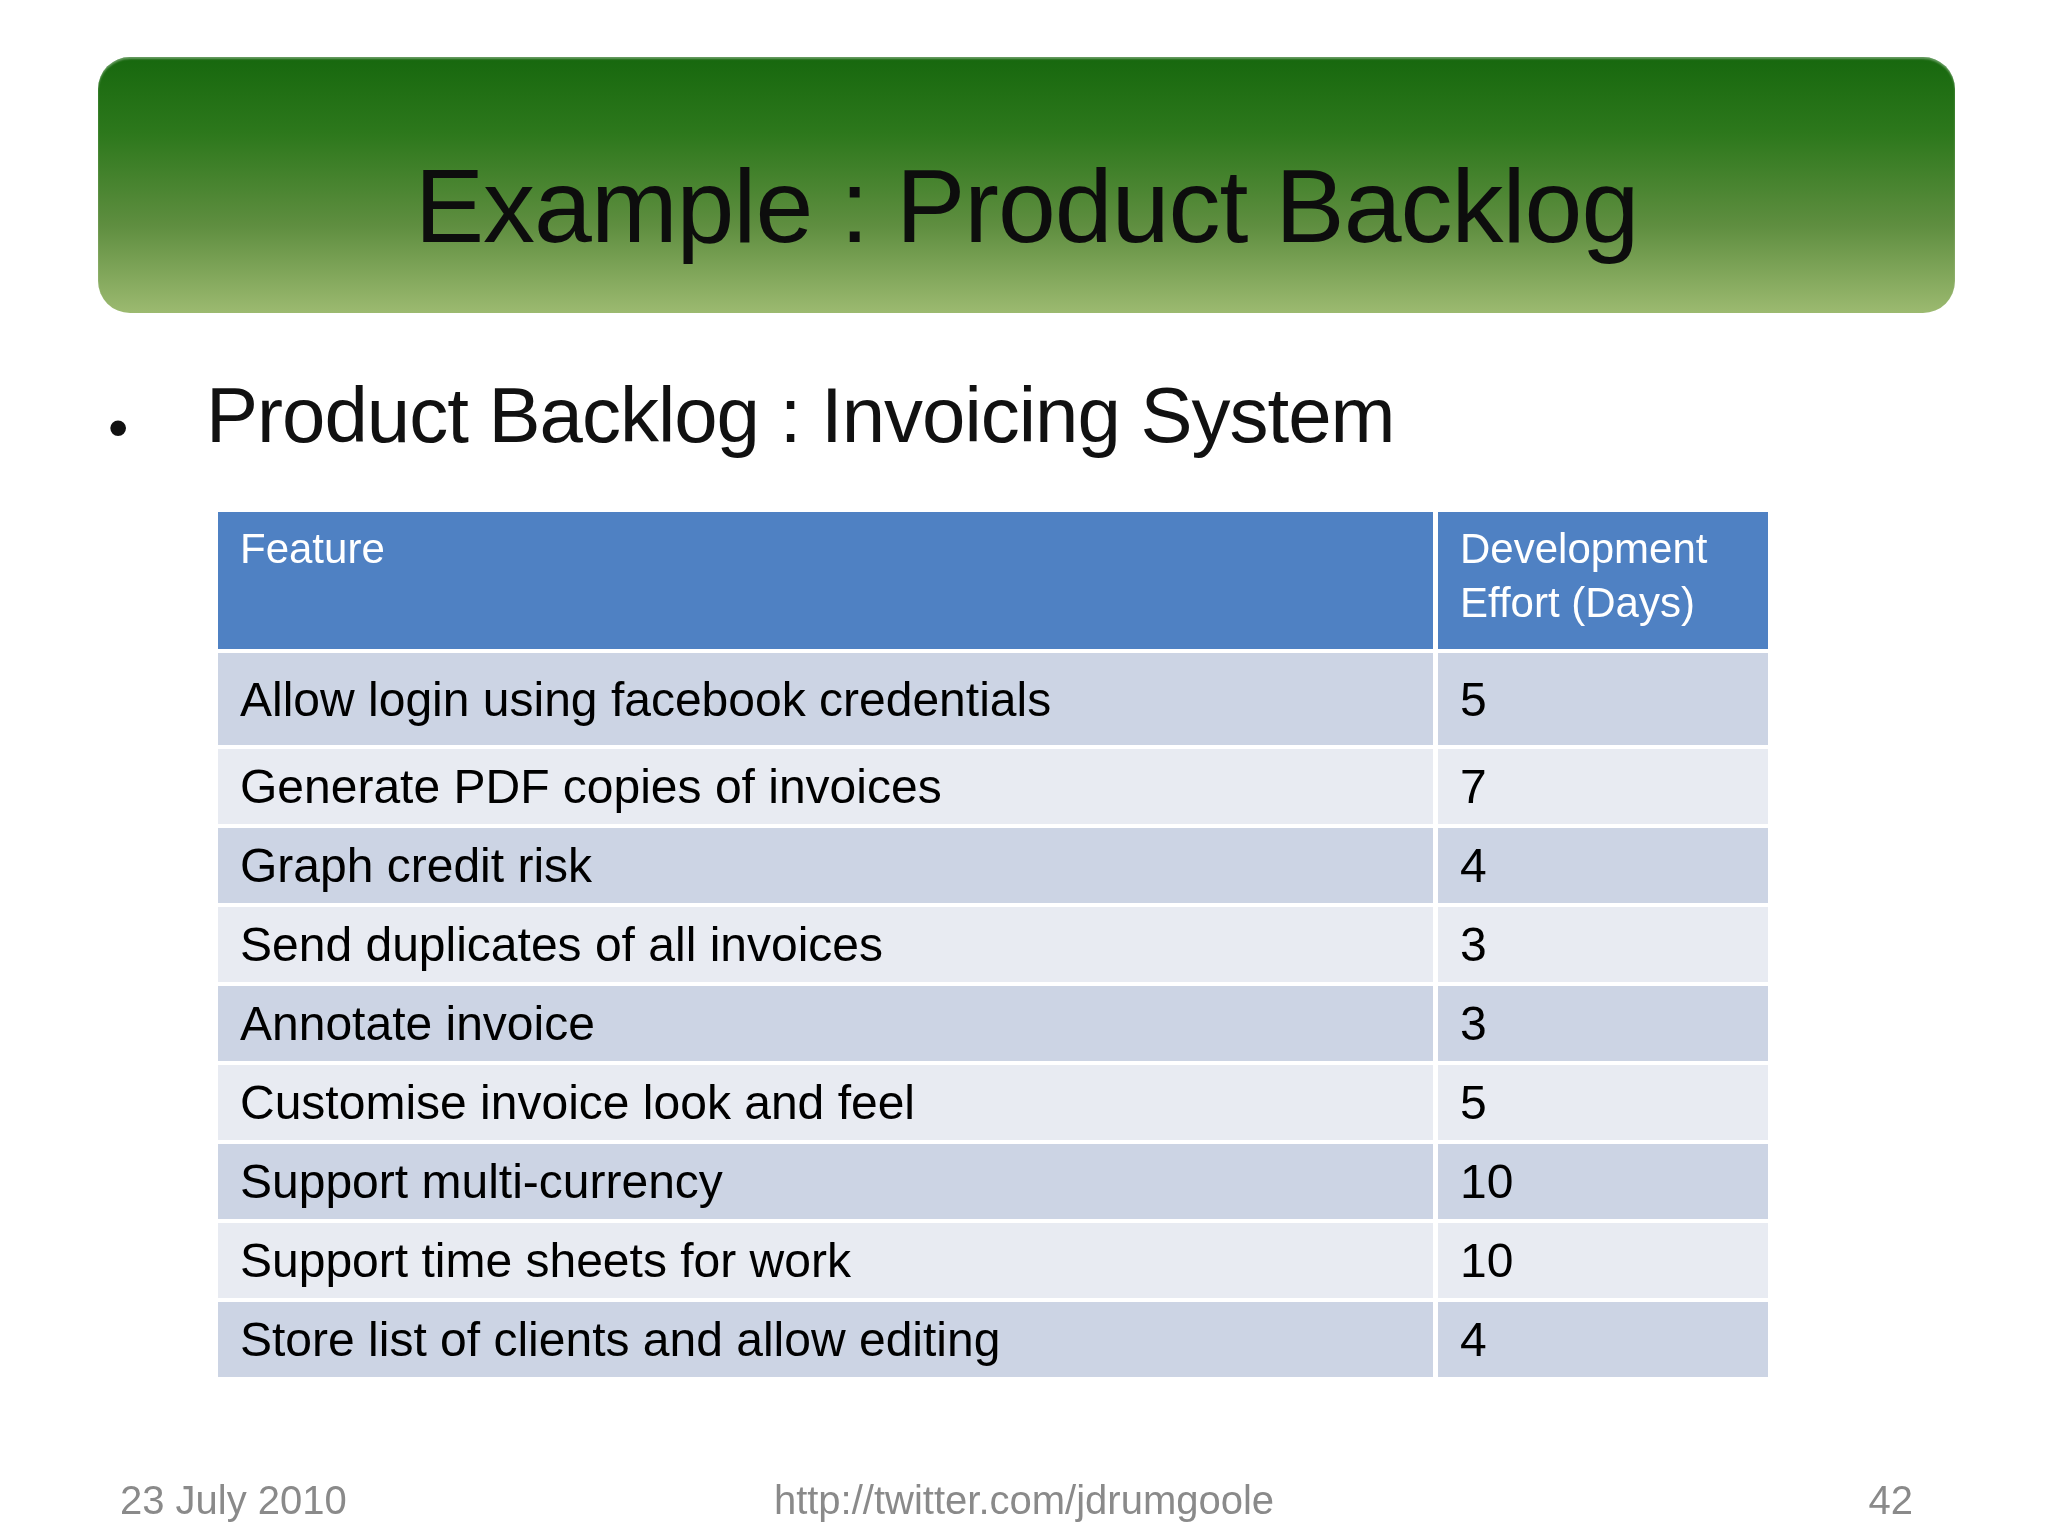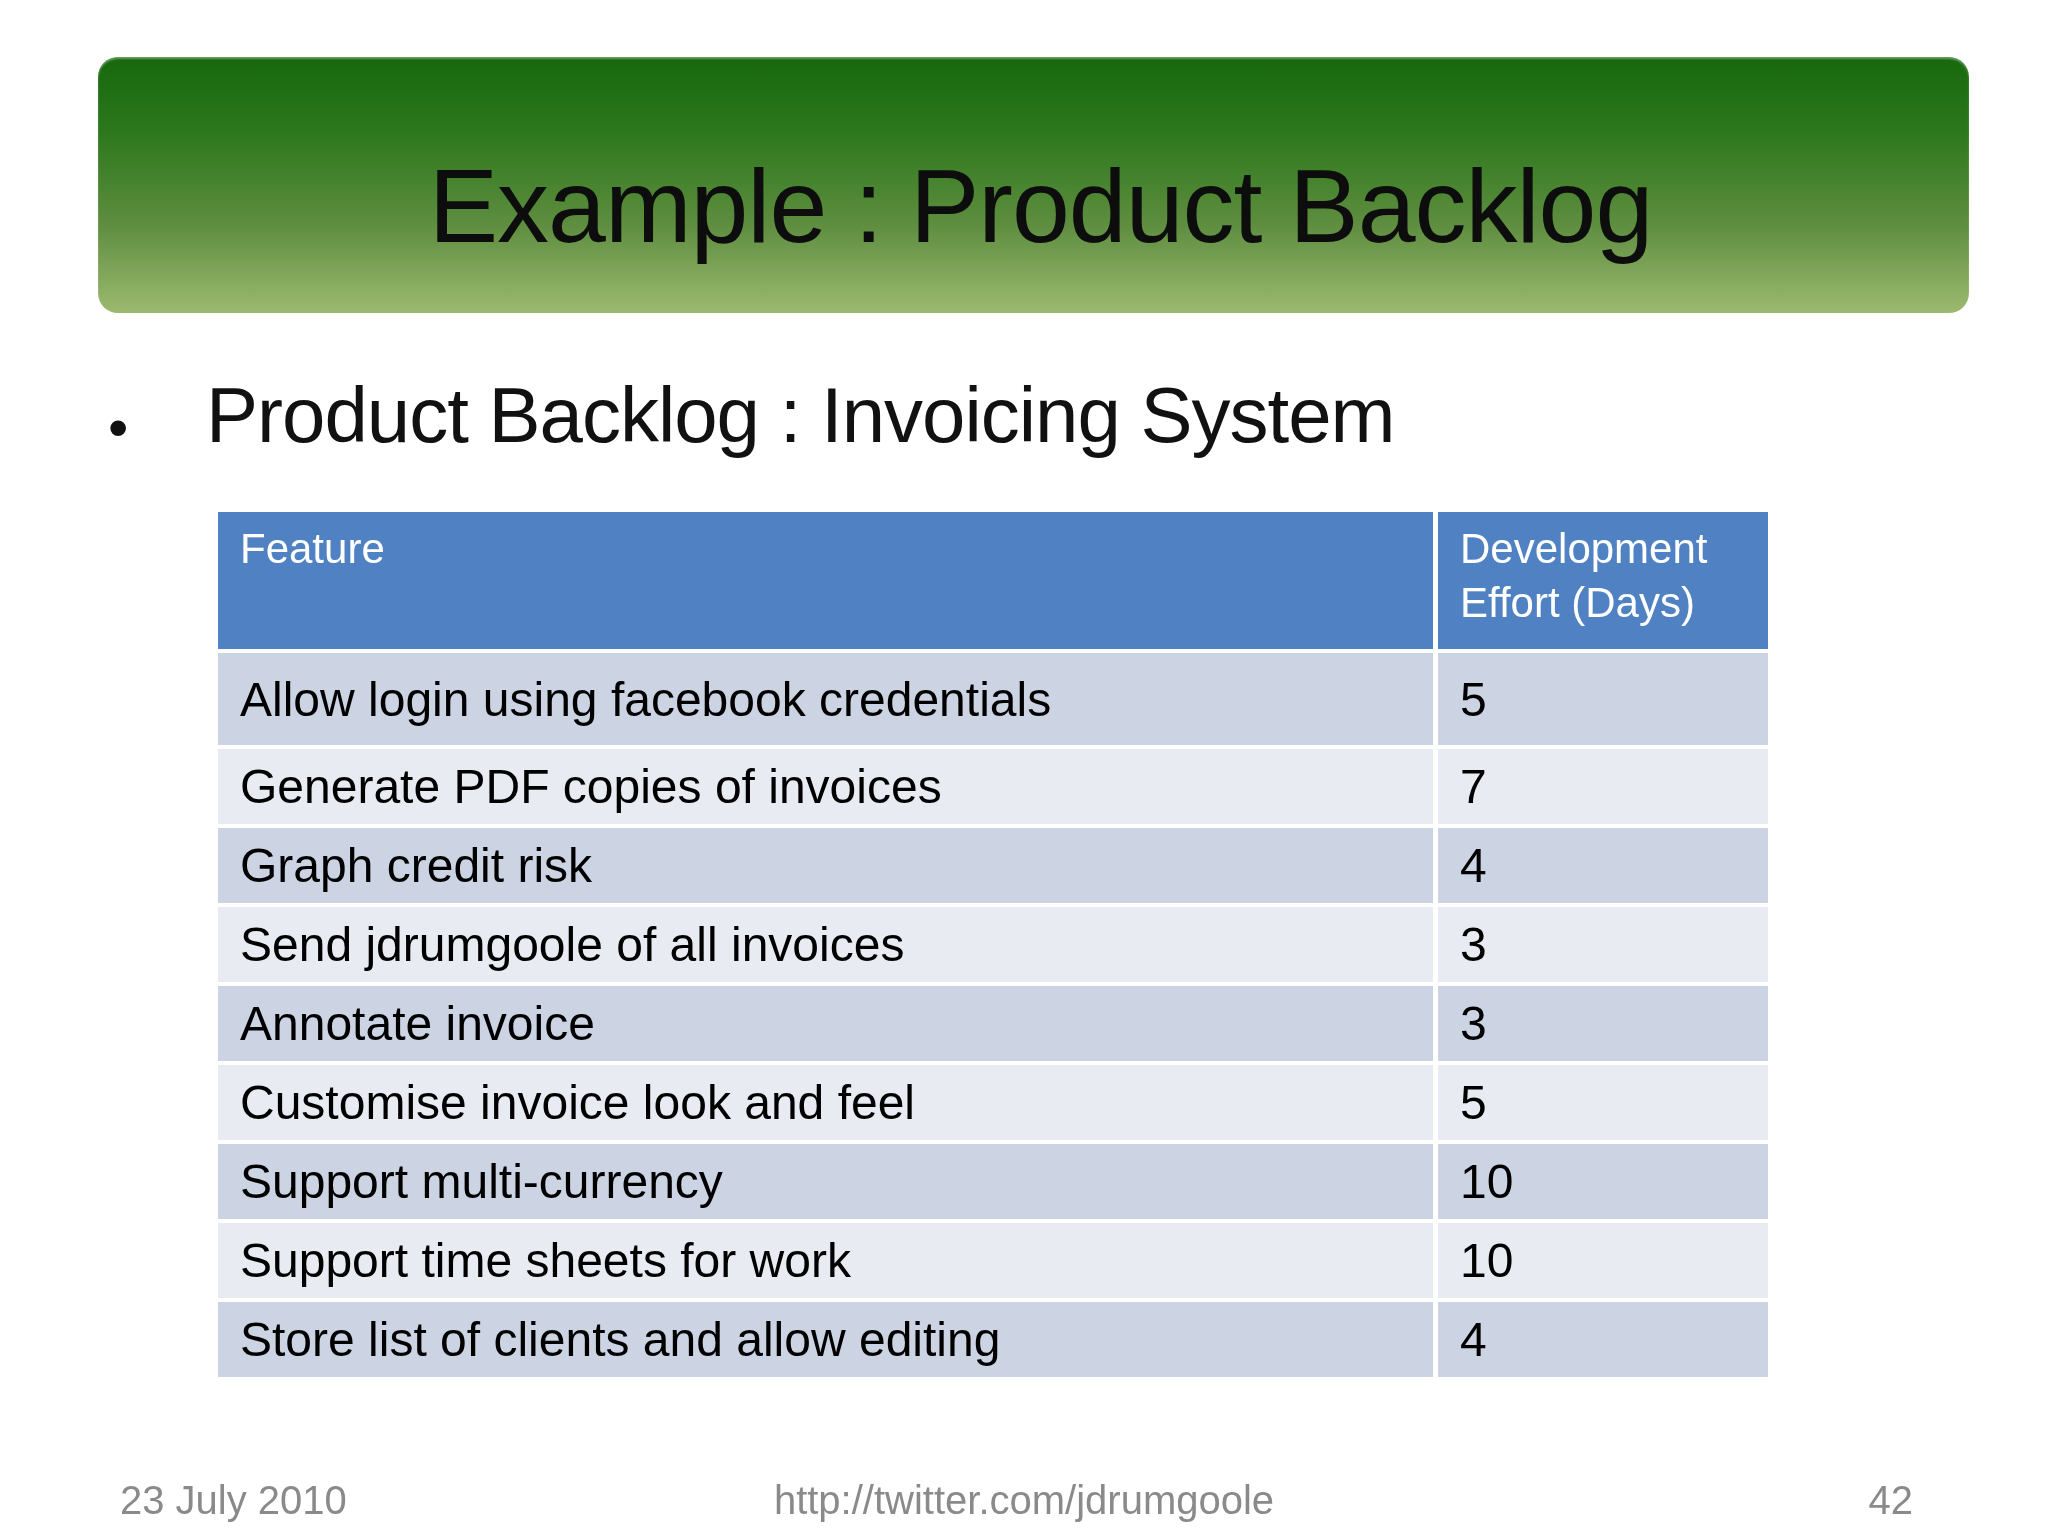--- a/index.html
+++ b/index.html
@@ -16,31 +16,30 @@
     overflow: hidden;
   }
 
   
   .banner {
     position: absolute;
     left: 98px;
     top: 57px;
     width: 1857px;
     height: 256px;
-    border-radius: 20px;
+    border-radius: 32px;
     background: linear-gradient(180deg,
       var(--banner-gradient-top, #17680e) 0%,
       #2d781c 30%,
       #5f8e40 66%,
       var(--banner-gradient-bottom, #9cba70) 100%);
     box-shadow: inset 0 2px 2px rgba(255,255,255,0.35);
     display: flex;
     justify-content: center;
     align-items: center;
-    padding-left: 14px;
   }
   .banner-title {
     font-size: 104px;
     line-height: 1;
     color: #0d0d0d;
     padding-top: 42px;
     letter-spacing: -1px;
     white-space: nowrap;
   }
 
@@ -151,21 +150,21 @@
     </tr>
         <tr class="light">
       <td>Generate PDF copies of invoices</td>
       <td>7</td>
     </tr>
         <tr class="dark">
       <td>Graph credit risk</td>
       <td>4</td>
     </tr>
         <tr class="light">
-      <td>Send jdrumgoole of all invoices</td>
+      <td>Send duplicates of all invoices</td>
       <td>3</td>
     </tr>
         <tr class="dark">
       <td>Annotate invoice</td>
       <td>3</td>
     </tr>
         <tr class="light">
       <td>Customise invoice look and feel</td>
       <td>5</td>
     </tr>

